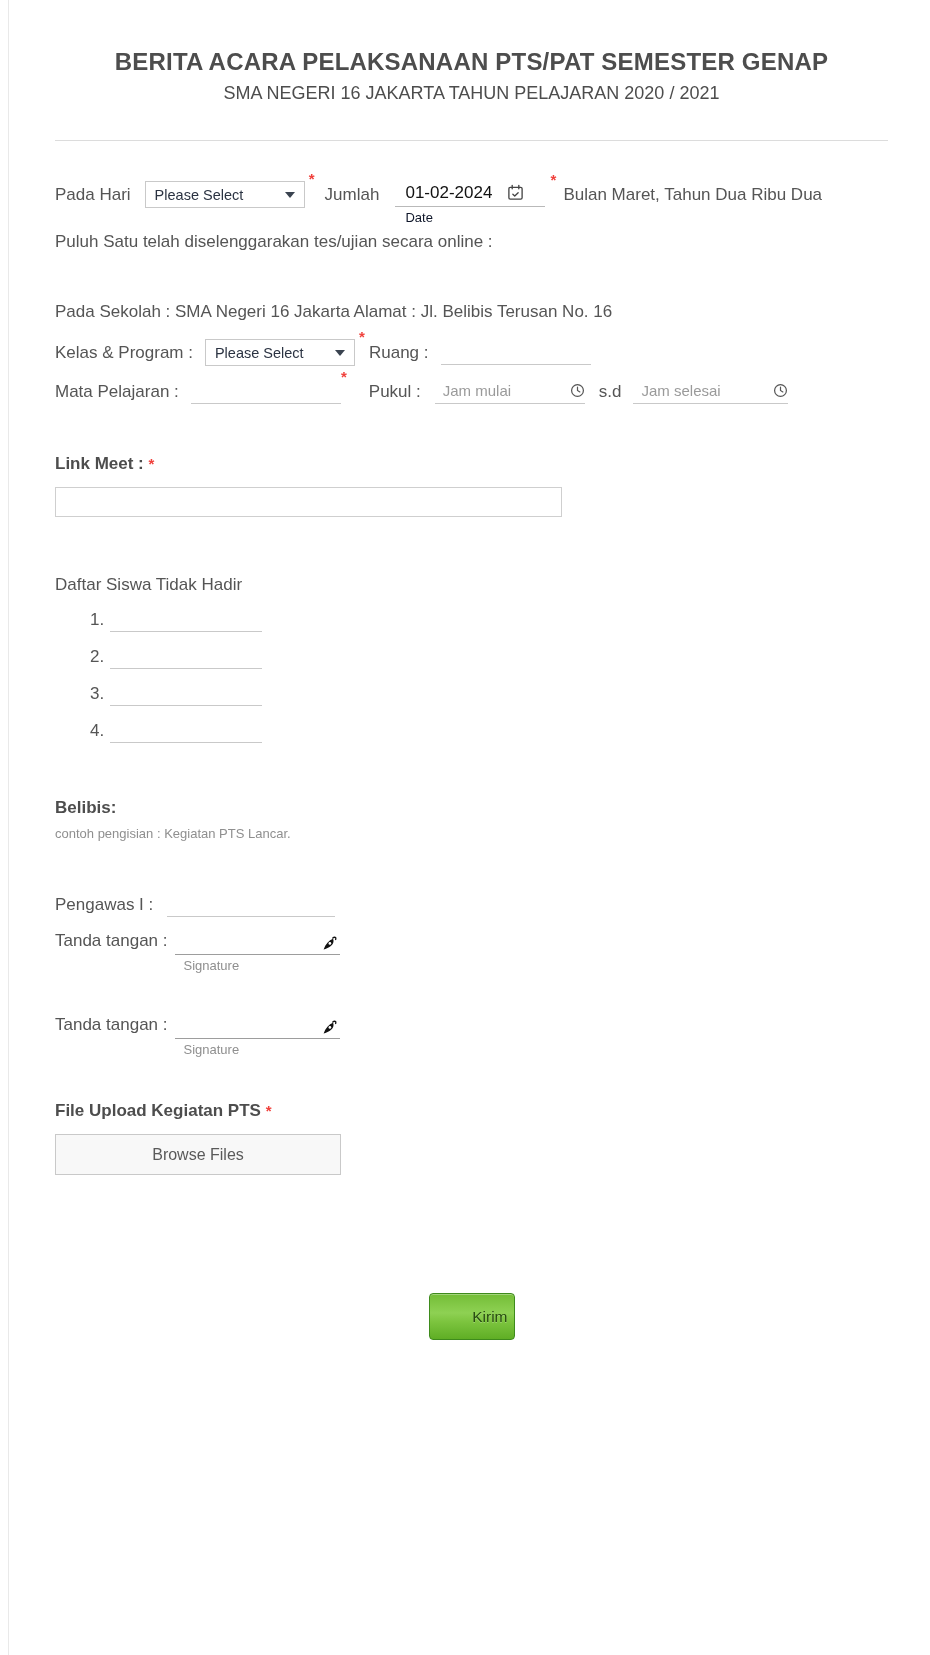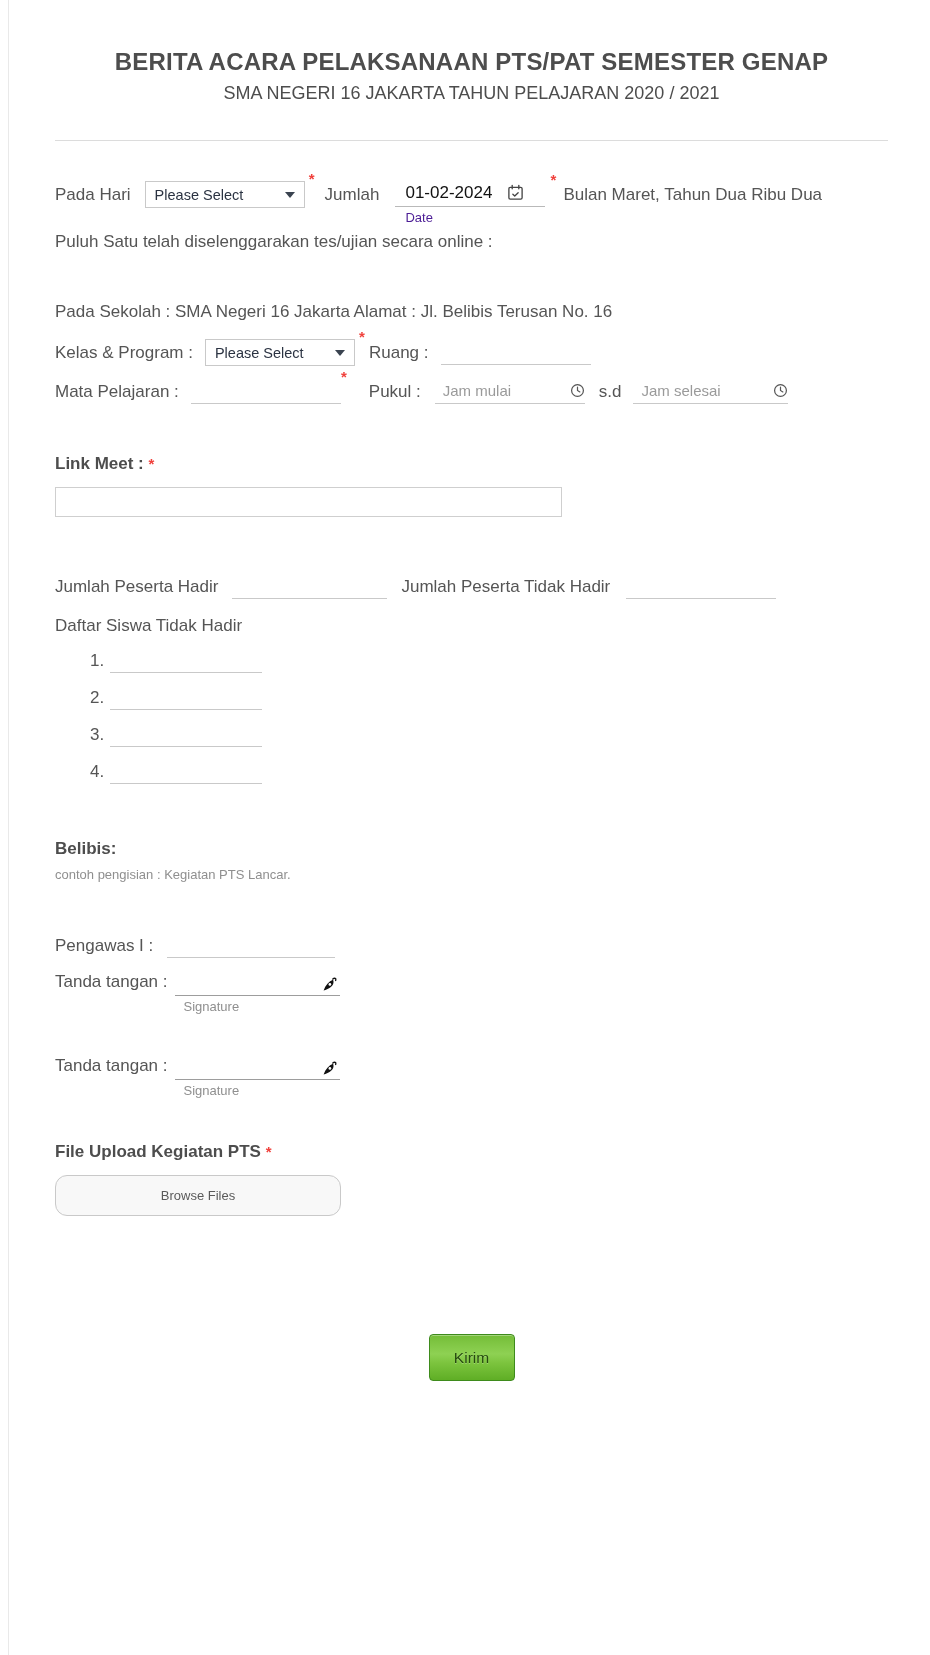--- a/index.html
+++ b/index.html
@@ -45,21 +45,21 @@
   
   .date-wrap { position:relative; margin-left:16px; }
   .date-field {
     display:flex; align-items:center; width:150px;
     border-bottom:1px solid #b9b9b9; padding-bottom:3px;
   }
   .date-field input {
     border:none; outline:none; width:112px; padding:0 0 0 10px;
     font-size:17px; color:#111; font-family:inherit; background:transparent;
   }
-  .date-sub { position:absolute; top:calc(100% + 3px); left:10px; font-size:13px; color:#4c1d95; }
+  .date-sub { position:absolute; top:calc(100% + 3px); left:10px; font-size:13px; color:#0f172a; }
 
   
   .u-input {
     border:none; border-bottom:1px solid #c9c9c9; height:24px; width:150px;
     background:transparent; outline:none; font-size:15px; font-family:inherit; color:#333; padding:0 6px;
   }
   .u-wrap { position:relative; display:inline-flex; }
 
   
   .time-field {
@@ -108,32 +108,33 @@
   .sig-field {
     position:relative; display:flex; align-items:flex-end; justify-content:flex-end;
     width:165px; height:24px; border-bottom:1px solid #9d9d9d; padding:0 2px 1px 0;
   }
   .sig-sub { margin-top:3px; padding-left:8px; font-size:13px; color:#8f8f8f; }
   .pengawas .u-input { width:168px; margin-left:14px; }
 
   .upload { margin-top:44px; }
   .browse-btn {
     margin-top:13px; width:286px; height:41px;
-    background:#f8f8f8; border:1px solid #c9c9c9; border-radius:12px;
-    font-size:13px; color:#5a5a5a; font-family:inherit; cursor:pointer;
+    background:#f8f8f8; border:1px solid #c9c9c9; border-radius:0;
+    font-size:16px; color:#5a5a5a; font-family:inherit; cursor:pointer;
     display:flex; align-items:center; justify-content:center;
   }
 
   .submit-row { margin-top:118px; display:flex; justify-content:center; }
   .kirim-btn {
     width:86px; height:47px; border:1px solid #3e8b1c; border-radius:4px;
     background:linear-gradient(180deg,#74bd37 0%,#8ed153 42%,#7cc43e 62%,#5fae25 100%);
     color:#274b10; font-size:15.5px; font-family:inherit; cursor:pointer;
     box-shadow:inset 0 1px 0 rgba(255,255,255,.35);
     text-shadow:0 1px 0 rgba(255,255,255,.25);
+    text-align:right;
   }
 
   .icon { flex:0 0 auto; display:inline-block; }
   .ml14{margin-left:14px}.ml12{margin-left:12px}.ml16{margin-left:16px}.ml18{margin-left:18px}.ml20{margin-left:20px}.ml28{margin-left:28px}
   .sd { margin:0 12px 0 14px; }
 </style>
 </head>
 <body>
 
 <div class="card">
@@ -221,26 +222,20 @@
 
   <div class="linkmeet">
     <div class="bold-lbl">
       <span>Link Meet :</span>
       <span class="req">*</span>
     </div>
     <input class="box-input" type="text" style="">
   </div>
 
   <div class="peserta">
-    <div class="row">
-      <span class="lbl">Jumlah Peserta Hadir</span>
-      <input class="u-input ml14" style="width: 155px;" type="text">
-      <span class="lbl ml14">Jumlah Peserta Tidak Hadir</span>
-      <input class="u-input ml16" type="text" style="">
-    </div>
     <div class="lbl daftar-lbl">Daftar Siswa Tidak Hadir</div>
 
     <div class="num-row">
       <span class="num">1.</span>
       <input class="u-input" type="text" style="">
     </div>
     <div class="num-row">
       <span class="num">2.</span>
       <input class="u-input" type="text" style="">
     </div>

